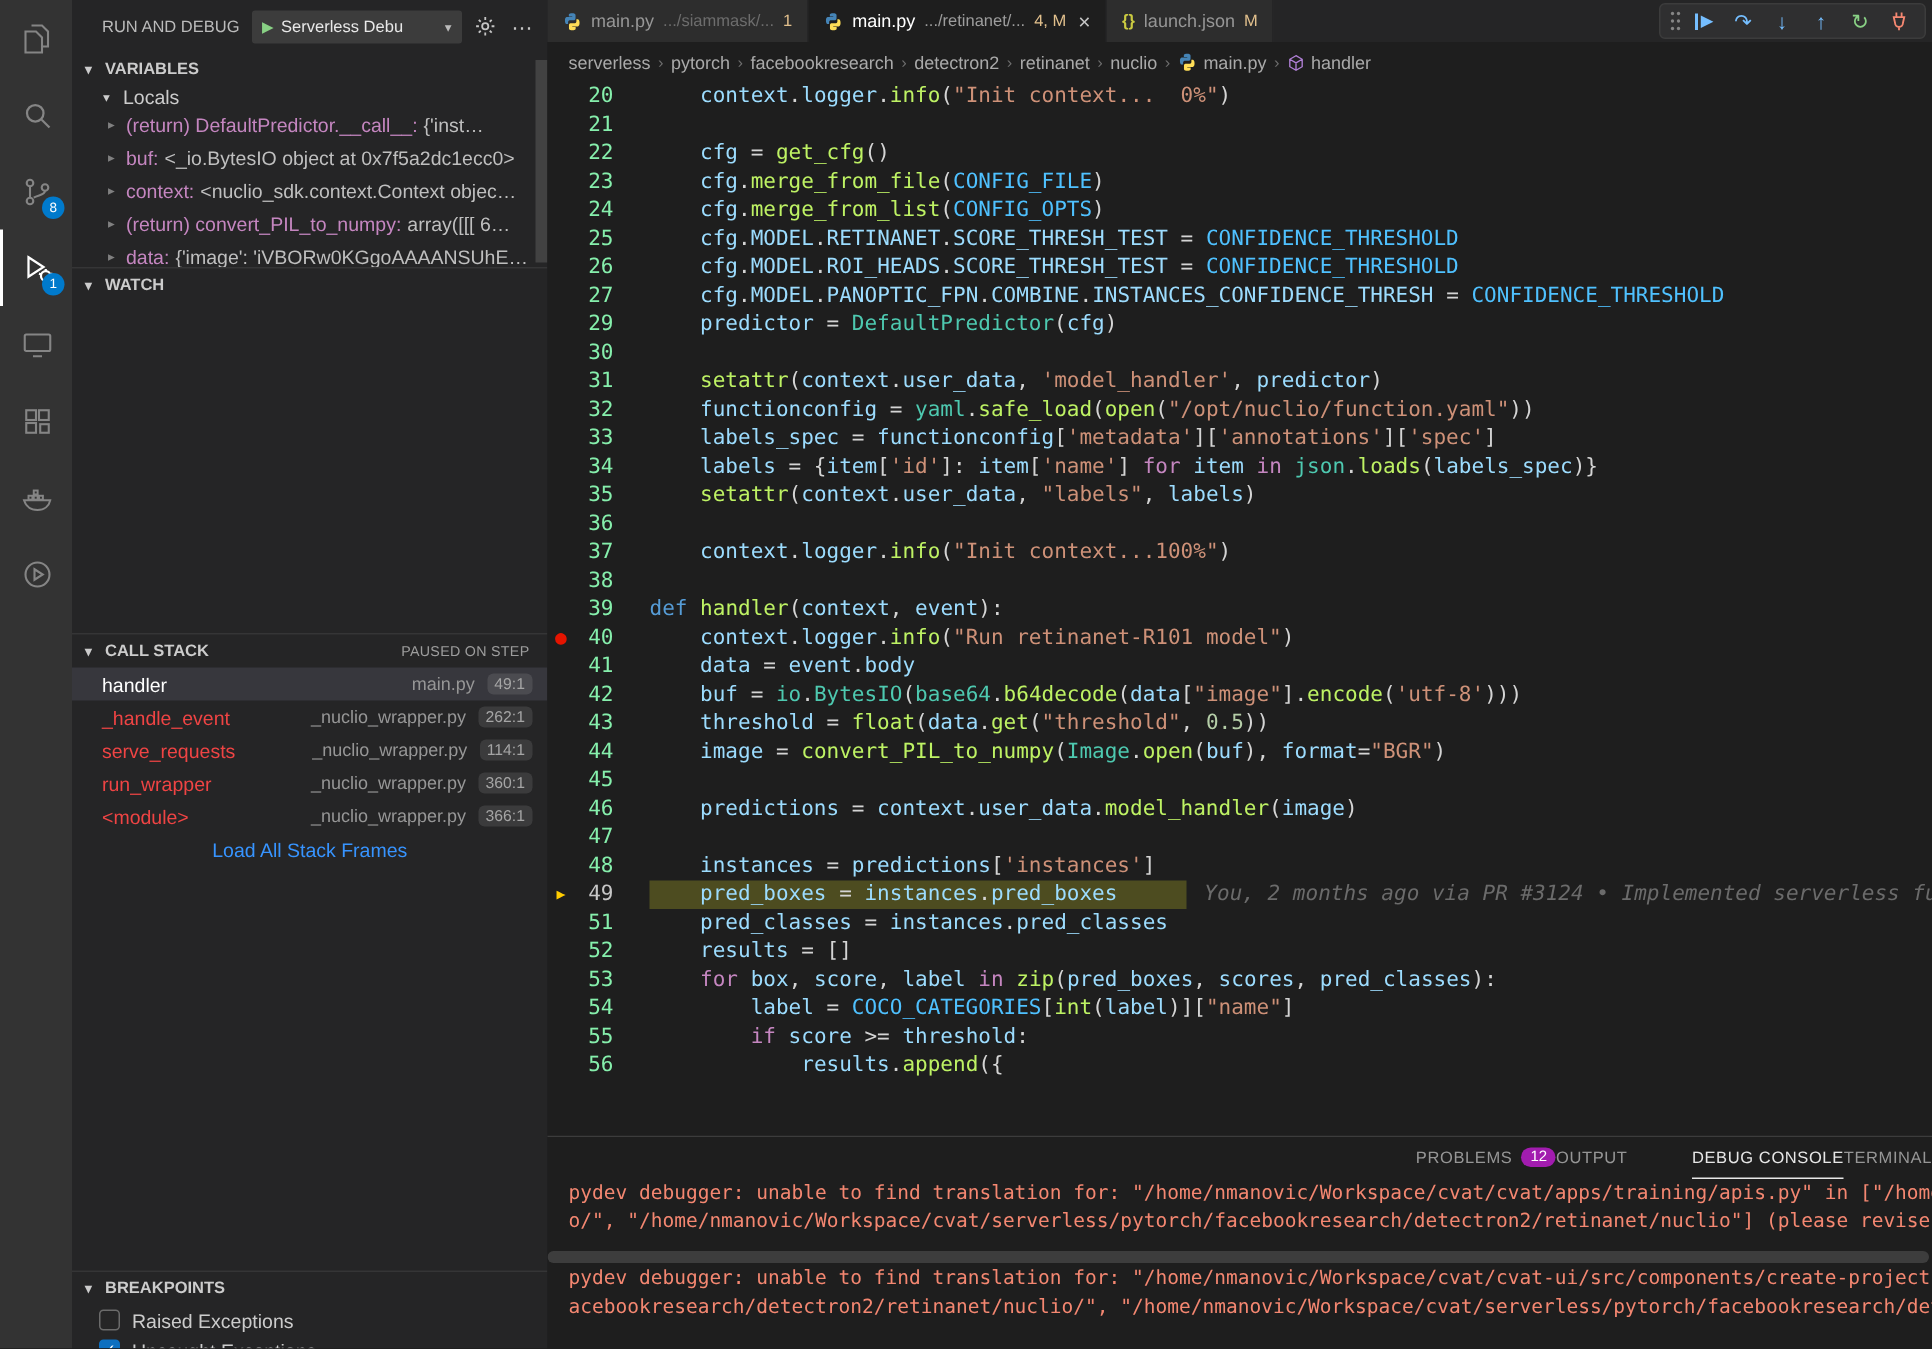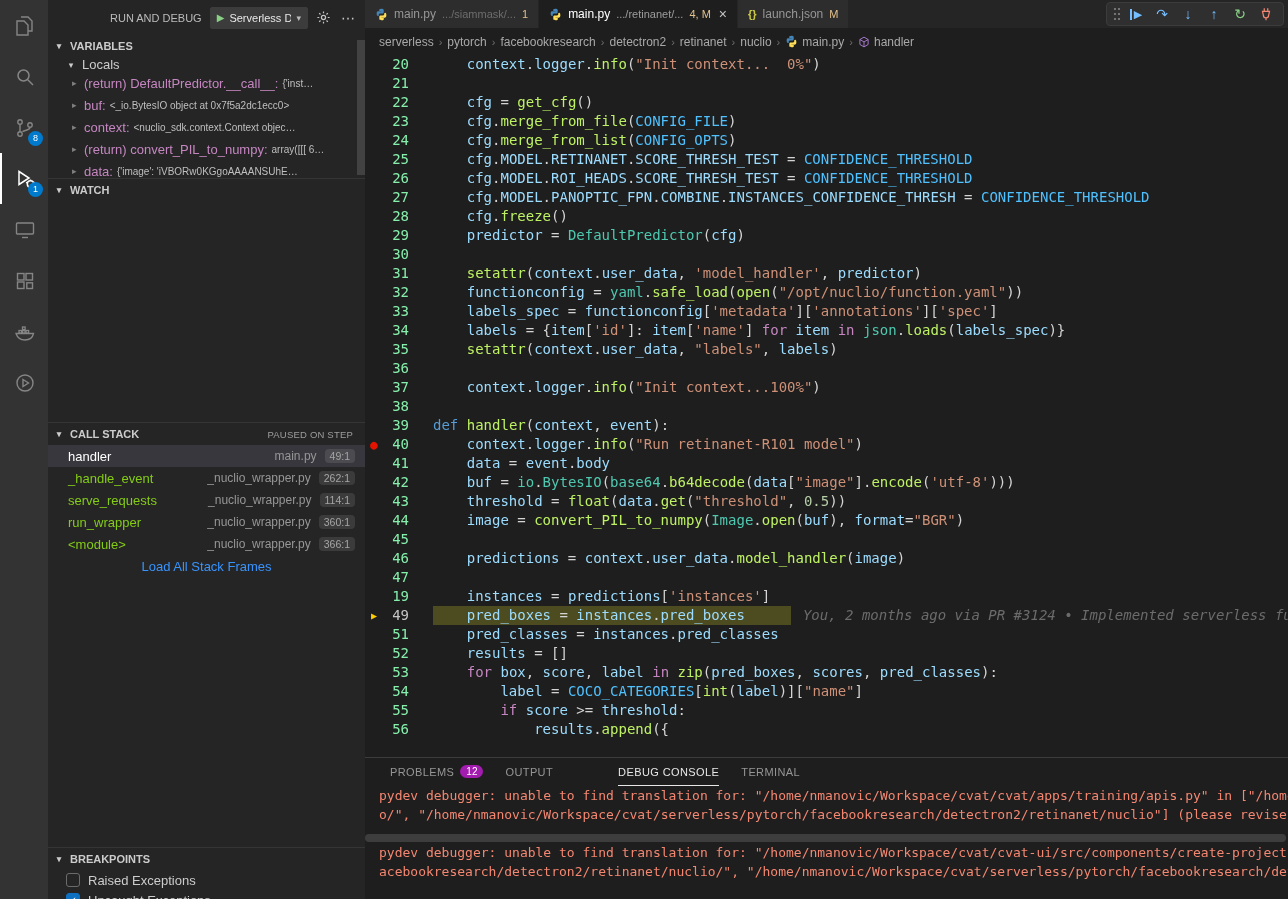--- a/index.html
+++ b/index.html
@@ -16,21 +16,21 @@
   .ab-item { width:48px; height:51px; display:flex; align-items:center; justify-content:center;
              position:relative; color:#858585; cursor:pointer; border-left:2px solid transparent; }
   .ab-item.active { color:#ffffff; border-left:2px solid #ffffff; }
   .ab-badge { position:absolute; right:5px; bottom:7px; background:var(--accent); color:#fff;
               font-size:9px; border-radius:9px; min-width:15px; height:15px; line-height:15px;
               text-align:center; padding:0 2px; }
 
   
   .sidebar { width:317px; background:#252526; flex-shrink:0; display:flex; flex-direction:column;
              overflow:hidden; position:relative; }
-  .sb-header { height:35px; display:flex; align-items:center; padding:0 8px 0 20px; gap:8px; flex-shrink:0;margin-left:42px; }
+  .sb-header { height:35px; display:flex; align-items:center; padding:0 8px 0 20px; gap:8px; flex-shrink:0; }
   .sb-title { font-size:11px; color:#bbbbbb; white-space:nowrap; }
   .cfg-picker { flex:1; display:flex; align-items:center; gap:5px; background:#3c3c3c;
                 border:1px solid #3c3c3c; border-radius:2px; height:22px; padding:0 6px;
                 min-width:0; cursor:pointer; }
   .cfg-play { color:#89d185; font-size:10px; }
   .cfg-label { font-size:11px; color:#e8e8e8; white-space:nowrap; overflow:hidden; flex:1; }
   .cfg-chev { color:#bbbbbb; font-size:9px; }
   .sb-gear { color:#c5c5c5; display:flex; cursor:pointer; }
   .sb-more { color:#c5c5c5; font-size:14px; cursor:pointer; padding:0 2px; }
 
@@ -43,25 +43,25 @@
   .sec-watch { height:244px; flex-shrink:0; }
   .sec-stack { flex:1; }
   .sec-bp { height:52px; flex-shrink:0; }
 
   .scope-row { height:22px; display:flex; align-items:center; padding-left:16px; gap:4px; cursor:pointer; }
   .scope-label { font-size:13px; color:#cccccc; }
   .row { height:22px; display:flex; align-items:center; white-space:nowrap; overflow:hidden; cursor:pointer; }
   .var-row { padding-left:24px; }
   .var-row .twist { color:#808080; font-size:9px; width:12px; flex-shrink:0; }
   .vname { color:#c586c0; font-size:13px; flex-shrink:0; }
-  .vval  { color:#bfbfbf; font-size:10px; overflow:hidden; text-overflow:ellipsis; padding-left:4px; }
+  .vval  { color:#bfbfbf; font-size:13px; overflow:hidden; text-overflow:ellipsis; padding-left:4px; }
 
   .frame-row { padding:0 10px 0 20px; font-size:13px; }
   .frame-row.selected { background:#37373d; }
-  .fname { color:#84cc16; }
+  .fname { color:#ef4444; }
   .frame-row.selected .fname { color:#ffffff; }
   .ffile { margin-left:auto; color:#969696; font-size:12px; }
   .fpos { margin-left:8px; background:rgba(255,255,255,0.10); color:#a5a5a5; font-size:10.5px;
           border-radius:4px; padding:1px 5px; }
   .load-link { color:var(--link); font-size:13px; text-align:center; padding:4px 0; cursor:pointer; }
 
   .bp-row { padding-left:18px; height:20px; gap:8px; }
   .bp-check { width:14px; height:14px; border:1px solid #6b6b6b; border-radius:3px; flex-shrink:0;
               display:flex; align-items:center; justify-content:center; font-size:10px; color:#fff; }
   .bp-check.checked { background:#0e70c0; border-color:#0e70c0; }
@@ -108,21 +108,21 @@
   .ltext { white-space:pre; }
   .hl { background:var(--cur-line); display:inline-block; padding-right:46px; }
   .blame { color:#6b6b6b; font-style:italic; margin-left:12px; }
   .tk-kw{color:#569cd6} .tk-ct{color:#c586c0} .tk-va{color:#9cdcfe} .tk-fn{color:#bef264}
   .tk-ty{color:#4ec9b0} .tk-co{color:#4fc1ff} .tk-st{color:#ce9178} .tk-nu{color:#b5cea8}
   .tk-pl{color:#d4d4d4}
 
   
   .panel { height:142px; flex-shrink:0; background:#1e1e1e; border-top:1px solid #3c3c3c;
            display:flex; flex-direction:column; }
-  .panel-tabs { height:28px; display:flex; align-items:center; gap:22px; padding-left:25px; flex-shrink:0; }
+  .panel-tabs { height:28px; display:flex; align-items:center; padding-left:25px; flex-shrink:0;justify-content:flex-end; }
   .ptab { font-size:11px; color:#969696; letter-spacing:0.4px; height:100%; display:flex;
           align-items:center; gap:6px; cursor:pointer; border-bottom:1px solid transparent; }
   .ptab.active { color:#e7e7e7; border-bottom:1px solid #e7e7e7;margin-left:43px; }
   .ptab-badge { background:#a21caf; color:#ffffff; font-size:10px; border-radius:10px;
                 padding:1px 6px; letter-spacing:0; }
   .console { flex:1; position:relative; overflow:hidden; padding-left:14px;
              font-family:"DejaVu Sans Mono", monospace; font-size:13px; line-height:19px;
              color:var(--error); }
   .console-line { height:19px; white-space:pre; overflow:hidden; }
   .console-hscroll { position:absolute; left:0; right:2px; top:48px; height:8px;
@@ -438,41 +438,40 @@
     <div class="editor">
       <div>
           <div class="code-line"><span class="glyph"></span><span class="lnum">20</span><span class="lspace"></span><span class="ltext"><span class="tk-pl">    </span><span class="tk-va">context</span><span class="tk-pl">.</span><span class="tk-va">logger</span><span class="tk-pl">.</span><span class="tk-fn">info</span><span class="tk-pl">(</span><span class="tk-st">"Init context...  0%"</span><span class="tk-pl">)</span></span></div>
           <div class="code-line"><span class="glyph"></span><span class="lnum">21</span><span class="lspace"></span><span class="ltext"></span></div>
           <div class="code-line"><span class="glyph"></span><span class="lnum">22</span><span class="lspace"></span><span class="ltext"><span class="tk-pl">    </span><span class="tk-va">cfg</span><span class="tk-pl"> = </span><span class="tk-fn">get_cfg</span><span class="tk-pl">()</span></span></div>
           <div class="code-line"><span class="glyph"></span><span class="lnum">23</span><span class="lspace"></span><span class="ltext"><span class="tk-pl">    </span><span class="tk-va">cfg</span><span class="tk-pl">.</span><span class="tk-fn">merge_from_file</span><span class="tk-pl">(</span><span class="tk-co">CONFIG_FILE</span><span class="tk-pl">)</span></span></div>
           <div class="code-line"><span class="glyph"></span><span class="lnum">24</span><span class="lspace"></span><span class="ltext"><span class="tk-pl">    </span><span class="tk-va">cfg</span><span class="tk-pl">.</span><span class="tk-fn">merge_from_list</span><span class="tk-pl">(</span><span class="tk-co">CONFIG_OPTS</span><span class="tk-pl">)</span></span></div>
           <div class="code-line"><span class="glyph"></span><span class="lnum">25</span><span class="lspace"></span><span class="ltext"><span class="tk-pl">    </span><span class="tk-va">cfg</span><span class="tk-pl">.</span><span class="tk-va">MODEL</span><span class="tk-pl">.</span><span class="tk-va">RETINANET</span><span class="tk-pl">.</span><span class="tk-va">SCORE_THRESH_TEST</span><span class="tk-pl"> = </span><span class="tk-co">CONFIDENCE_THRESHOLD</span></span></div>
           <div class="code-line"><span class="glyph"></span><span class="lnum">26</span><span class="lspace"></span><span class="ltext"><span class="tk-pl">    </span><span class="tk-va">cfg</span><span class="tk-pl">.</span><span class="tk-va">MODEL</span><span class="tk-pl">.</span><span class="tk-va">ROI_HEADS</span><span class="tk-pl">.</span><span class="tk-va">SCORE_THRESH_TEST</span><span class="tk-pl"> = </span><span class="tk-co">CONFIDENCE_THRESHOLD</span></span></div>
           <div class="code-line"><span class="glyph"></span><span class="lnum">27</span><span class="lspace"></span><span class="ltext"><span class="tk-pl">    </span><span class="tk-va">cfg</span><span class="tk-pl">.</span><span class="tk-va">MODEL</span><span class="tk-pl">.</span><span class="tk-va">PANOPTIC_FPN</span><span class="tk-pl">.</span><span class="tk-va">COMBINE</span><span class="tk-pl">.</span><span class="tk-va">INSTANCES_CONFIDENCE_THRESH</span><span class="tk-pl"> = </span><span class="tk-co">CONFIDENCE_THRESHOLD</span></span></div>
-          <div class="code-line"><span class="glyph"></span><span class="lnum">28</span><span class="lspace"></span><span class="ltext"><span class="tk-pl">    </span><span class="tk-va">cfg</span><span class="tk-pl">.</span><span class="tk-fn">freeze</span><span class="tk-pl">()</span></span></div>
           <div class="code-line"><span class="glyph"></span><span class="lnum">29</span><span class="lspace"></span><span class="ltext"><span class="tk-pl">    </span><span class="tk-va">predictor</span><span class="tk-pl"> = </span><span class="tk-ty">DefaultPredictor</span><span class="tk-pl">(</span><span class="tk-va">cfg</span><span class="tk-pl">)</span></span></div>
           <div class="code-line"><span class="glyph"></span><span class="lnum">30</span><span class="lspace"></span><span class="ltext"></span></div>
           <div class="code-line"><span class="glyph"></span><span class="lnum">31</span><span class="lspace"></span><span class="ltext"><span class="tk-pl">    </span><span class="tk-fn">setattr</span><span class="tk-pl">(</span><span class="tk-va">context</span><span class="tk-pl">.</span><span class="tk-va">user_data</span><span class="tk-pl">, </span><span class="tk-st">'model_handler'</span><span class="tk-pl">, </span><span class="tk-va">predictor</span><span class="tk-pl">)</span></span></div>
           <div class="code-line"><span class="glyph"></span><span class="lnum">32</span><span class="lspace"></span><span class="ltext"><span class="tk-pl">    </span><span class="tk-va">functionconfig</span><span class="tk-pl"> = </span><span class="tk-ty">yaml</span><span class="tk-pl">.</span><span class="tk-fn">safe_load</span><span class="tk-pl">(</span><span class="tk-fn">open</span><span class="tk-pl">(</span><span class="tk-st">"/opt/nuclio/function.yaml"</span><span class="tk-pl">))</span></span></div>
           <div class="code-line"><span class="glyph"></span><span class="lnum">33</span><span class="lspace"></span><span class="ltext"><span class="tk-pl">    </span><span class="tk-va">labels_spec</span><span class="tk-pl"> = </span><span class="tk-va">functionconfig</span><span class="tk-pl">[</span><span class="tk-st">'metadata'</span><span class="tk-pl">][</span><span class="tk-st">'annotations'</span><span class="tk-pl">][</span><span class="tk-st">'spec'</span><span class="tk-pl">]</span></span></div>
           <div class="code-line"><span class="glyph"></span><span class="lnum">34</span><span class="lspace"></span><span class="ltext"><span class="tk-pl">    </span><span class="tk-va">labels</span><span class="tk-pl"> = {</span><span class="tk-va">item</span><span class="tk-pl">[</span><span class="tk-st">'id'</span><span class="tk-pl">]: </span><span class="tk-va">item</span><span class="tk-pl">[</span><span class="tk-st">'name'</span><span class="tk-pl">] </span><span class="tk-ct">for</span><span class="tk-pl"> </span><span class="tk-va">item</span><span class="tk-pl"> </span><span class="tk-ct">in</span><span class="tk-pl"> </span><span class="tk-ty">json</span><span class="tk-pl">.</span><span class="tk-fn">loads</span><span class="tk-pl">(</span><span class="tk-va">labels_spec</span><span class="tk-pl">)}</span></span></div>
           <div class="code-line"><span class="glyph"></span><span class="lnum">35</span><span class="lspace"></span><span class="ltext"><span class="tk-pl">    </span><span class="tk-fn">setattr</span><span class="tk-pl">(</span><span class="tk-va">context</span><span class="tk-pl">.</span><span class="tk-va">user_data</span><span class="tk-pl">, </span><span class="tk-st">"labels"</span><span class="tk-pl">, </span><span class="tk-va">labels</span><span class="tk-pl">)</span></span></div>
           <div class="code-line"><span class="glyph"></span><span class="lnum">36</span><span class="lspace"></span><span class="ltext"></span></div>
           <div class="code-line"><span class="glyph"></span><span class="lnum">37</span><span class="lspace"></span><span class="ltext"><span class="tk-pl">    </span><span class="tk-va">context</span><span class="tk-pl">.</span><span class="tk-va">logger</span><span class="tk-pl">.</span><span class="tk-fn">info</span><span class="tk-pl">(</span><span class="tk-st">"Init context...100%"</span><span class="tk-pl">)</span></span></div>
           <div class="code-line"><span class="glyph"></span><span class="lnum">38</span><span class="lspace"></span><span class="ltext"></span></div>
           <div class="code-line"><span class="glyph"></span><span class="lnum">39</span><span class="lspace"></span><span class="ltext"><span class="tk-kw">def</span><span class="tk-pl"> </span><span class="tk-fn">handler</span><span class="tk-pl">(</span><span class="tk-va">context</span><span class="tk-pl">, </span><span class="tk-va">event</span><span class="tk-pl">):</span></span></div>
           <div class="code-line"><span class="glyph bp">●</span><span class="lnum">40</span><span class="lspace"></span><span class="ltext"><span class="tk-pl">    </span><span class="tk-va">context</span><span class="tk-pl">.</span><span class="tk-va">logger</span><span class="tk-pl">.</span><span class="tk-fn">info</span><span class="tk-pl">(</span><span class="tk-st">"Run retinanet-R101 model"</span><span class="tk-pl">)</span></span></div>
           <div class="code-line"><span class="glyph"></span><span class="lnum">41</span><span class="lspace"></span><span class="ltext"><span class="tk-pl">    </span><span class="tk-va">data</span><span class="tk-pl"> = </span><span class="tk-va">event</span><span class="tk-pl">.</span><span class="tk-va">body</span></span></div>
           <div class="code-line"><span class="glyph"></span><span class="lnum">42</span><span class="lspace"></span><span class="ltext"><span class="tk-pl">    </span><span class="tk-va">buf</span><span class="tk-pl"> = </span><span class="tk-ty">io</span><span class="tk-pl">.</span><span class="tk-ty">BytesIO</span><span class="tk-pl">(</span><span class="tk-ty">base64</span><span class="tk-pl">.</span><span class="tk-fn">b64decode</span><span class="tk-pl">(</span><span class="tk-va">data</span><span class="tk-pl">[</span><span class="tk-st">"image"</span><span class="tk-pl">].</span><span class="tk-fn">encode</span><span class="tk-pl">(</span><span class="tk-st">'utf-8'</span><span class="tk-pl">)))</span></span></div>
           <div class="code-line"><span class="glyph"></span><span class="lnum">43</span><span class="lspace"></span><span class="ltext"><span class="tk-pl">    </span><span class="tk-va">threshold</span><span class="tk-pl"> = </span><span class="tk-fn">float</span><span class="tk-pl">(</span><span class="tk-va">data</span><span class="tk-pl">.</span><span class="tk-fn">get</span><span class="tk-pl">(</span><span class="tk-st">"threshold"</span><span class="tk-pl">, </span><span class="tk-nu">0.5</span><span class="tk-pl">))</span></span></div>
           <div class="code-line"><span class="glyph"></span><span class="lnum">44</span><span class="lspace"></span><span class="ltext"><span class="tk-pl">    </span><span class="tk-va">image</span><span class="tk-pl"> = </span><span class="tk-fn">convert_PIL_to_numpy</span><span class="tk-pl">(</span><span class="tk-ty">Image</span><span class="tk-pl">.</span><span class="tk-fn">open</span><span class="tk-pl">(</span><span class="tk-va">buf</span><span class="tk-pl">), </span><span class="tk-va">format</span><span class="tk-pl">=</span><span class="tk-st">"BGR"</span><span class="tk-pl">)</span></span></div>
           <div class="code-line"><span class="glyph"></span><span class="lnum">45</span><span class="lspace"></span><span class="ltext"></span></div>
           <div class="code-line"><span class="glyph"></span><span class="lnum">46</span><span class="lspace"></span><span class="ltext"><span class="tk-pl">    </span><span class="tk-va">predictions</span><span class="tk-pl"> = </span><span class="tk-va">context</span><span class="tk-pl">.</span><span class="tk-va">user_data</span><span class="tk-pl">.</span><span class="tk-fn">model_handler</span><span class="tk-pl">(</span><span class="tk-va">image</span><span class="tk-pl">)</span></span></div>
           <div class="code-line"><span class="glyph"></span><span class="lnum">47</span><span class="lspace"></span><span class="ltext"></span></div>
-          <div class="code-line"><span class="glyph"></span><span class="lnum">19</span><span class="lspace"></span><span class="ltext"><span class="tk-pl">    </span><span class="tk-va">instances</span><span class="tk-pl"> = </span><span class="tk-va">predictions</span><span class="tk-pl">[</span><span class="tk-st">'instances'</span><span class="tk-pl">]</span></span></div>
+          <div class="code-line"><span class="glyph"></span><span class="lnum">48</span><span class="lspace"></span><span class="ltext"><span class="tk-pl">    </span><span class="tk-va">instances</span><span class="tk-pl"> = </span><span class="tk-va">predictions</span><span class="tk-pl">[</span><span class="tk-st">'instances'</span><span class="tk-pl">]</span></span></div>
           <div class="code-line current"><span class="glyph arrow">▶</span><span class="lnum">49</span><span class="lspace"></span><span class="ltext"><span class="hl"><span class="tk-pl">    </span><span class="tk-va">pred_boxes</span><span class="tk-pl"> = </span><span class="tk-va">instances</span><span class="tk-pl">.</span><span class="tk-va">pred_boxes</span></span><span class="blame">You, 2 months ago via PR #3124 • Implemented serverless fu</span></span></div>
           <div class="code-line"><span class="glyph"></span><span class="lnum">51</span><span class="lspace"></span><span class="ltext"><span class="tk-pl">    </span><span class="tk-va">pred_classes</span><span class="tk-pl"> = </span><span class="tk-va">instances</span><span class="tk-pl">.</span><span class="tk-va">pred_classes</span></span></div>
           <div class="code-line"><span class="glyph"></span><span class="lnum">52</span><span class="lspace"></span><span class="ltext"><span class="tk-pl">    </span><span class="tk-va">results</span><span class="tk-pl"> = []</span></span></div>
           <div class="code-line"><span class="glyph"></span><span class="lnum">53</span><span class="lspace"></span><span class="ltext"><span class="tk-pl">    </span><span class="tk-ct">for</span><span class="tk-pl"> </span><span class="tk-va">box</span><span class="tk-pl">, </span><span class="tk-va">score</span><span class="tk-pl">, </span><span class="tk-va">label</span><span class="tk-pl"> </span><span class="tk-ct">in</span><span class="tk-pl"> </span><span class="tk-fn">zip</span><span class="tk-pl">(</span><span class="tk-va">pred_boxes</span><span class="tk-pl">, </span><span class="tk-va">scores</span><span class="tk-pl">, </span><span class="tk-va">pred_classes</span><span class="tk-pl">):</span></span></div>
           <div class="code-line"><span class="glyph"></span><span class="lnum">54</span><span class="lspace"></span><span class="ltext"><span class="tk-pl">        </span><span class="tk-va">label</span><span class="tk-pl"> = </span><span class="tk-co">COCO_CATEGORIES</span><span class="tk-pl">[</span><span class="tk-fn">int</span><span class="tk-pl">(</span><span class="tk-va">label</span><span class="tk-pl">)][</span><span class="tk-st">"name"</span><span class="tk-pl">]</span></span></div>
           <div class="code-line"><span class="glyph"></span><span class="lnum">55</span><span class="lspace"></span><span class="ltext"><span class="tk-pl">        </span><span class="tk-ct">if</span><span class="tk-pl"> </span><span class="tk-va">score</span><span class="tk-pl"> &gt;= </span><span class="tk-va">threshold</span><span class="tk-pl">:</span></span></div>
           <div class="code-line"><span class="glyph"></span><span class="lnum">56</span><span class="lspace"></span><span class="ltext"><span class="tk-pl">            </span><span class="tk-va">results</span><span class="tk-pl">.</span><span class="tk-fn">append</span><span class="tk-pl">({</span></span></div>
         </div>
     </div>
 

